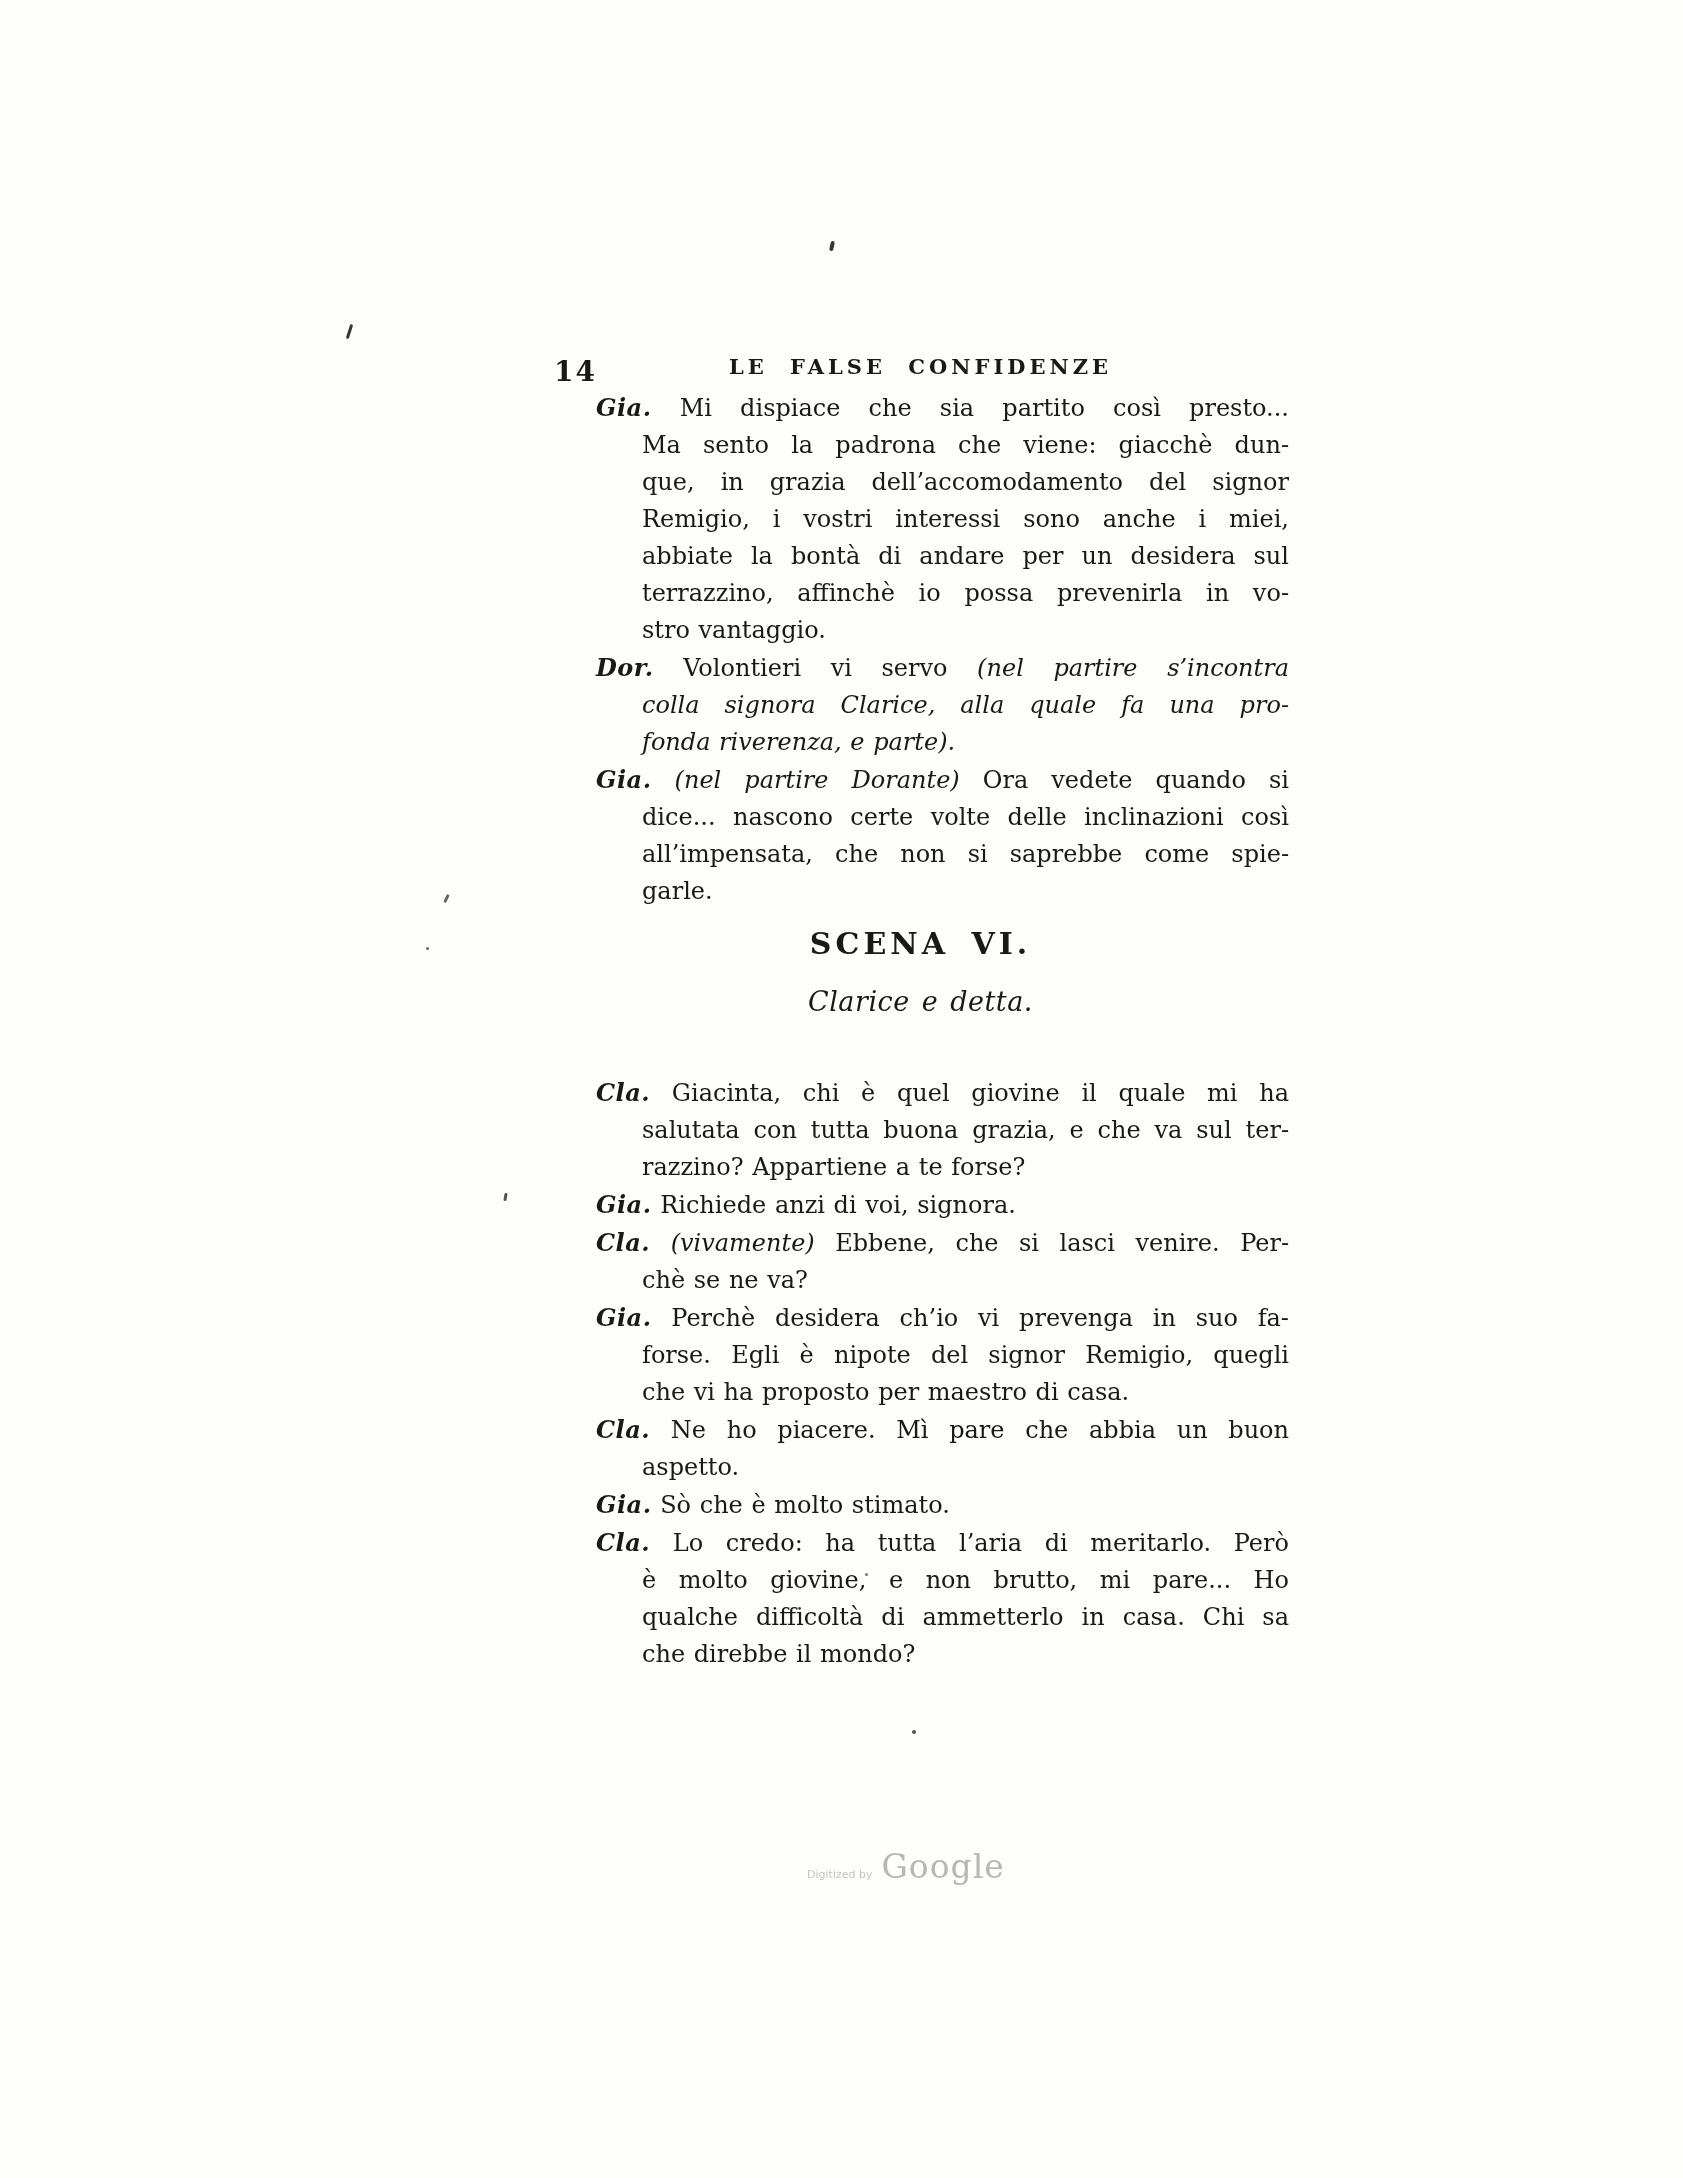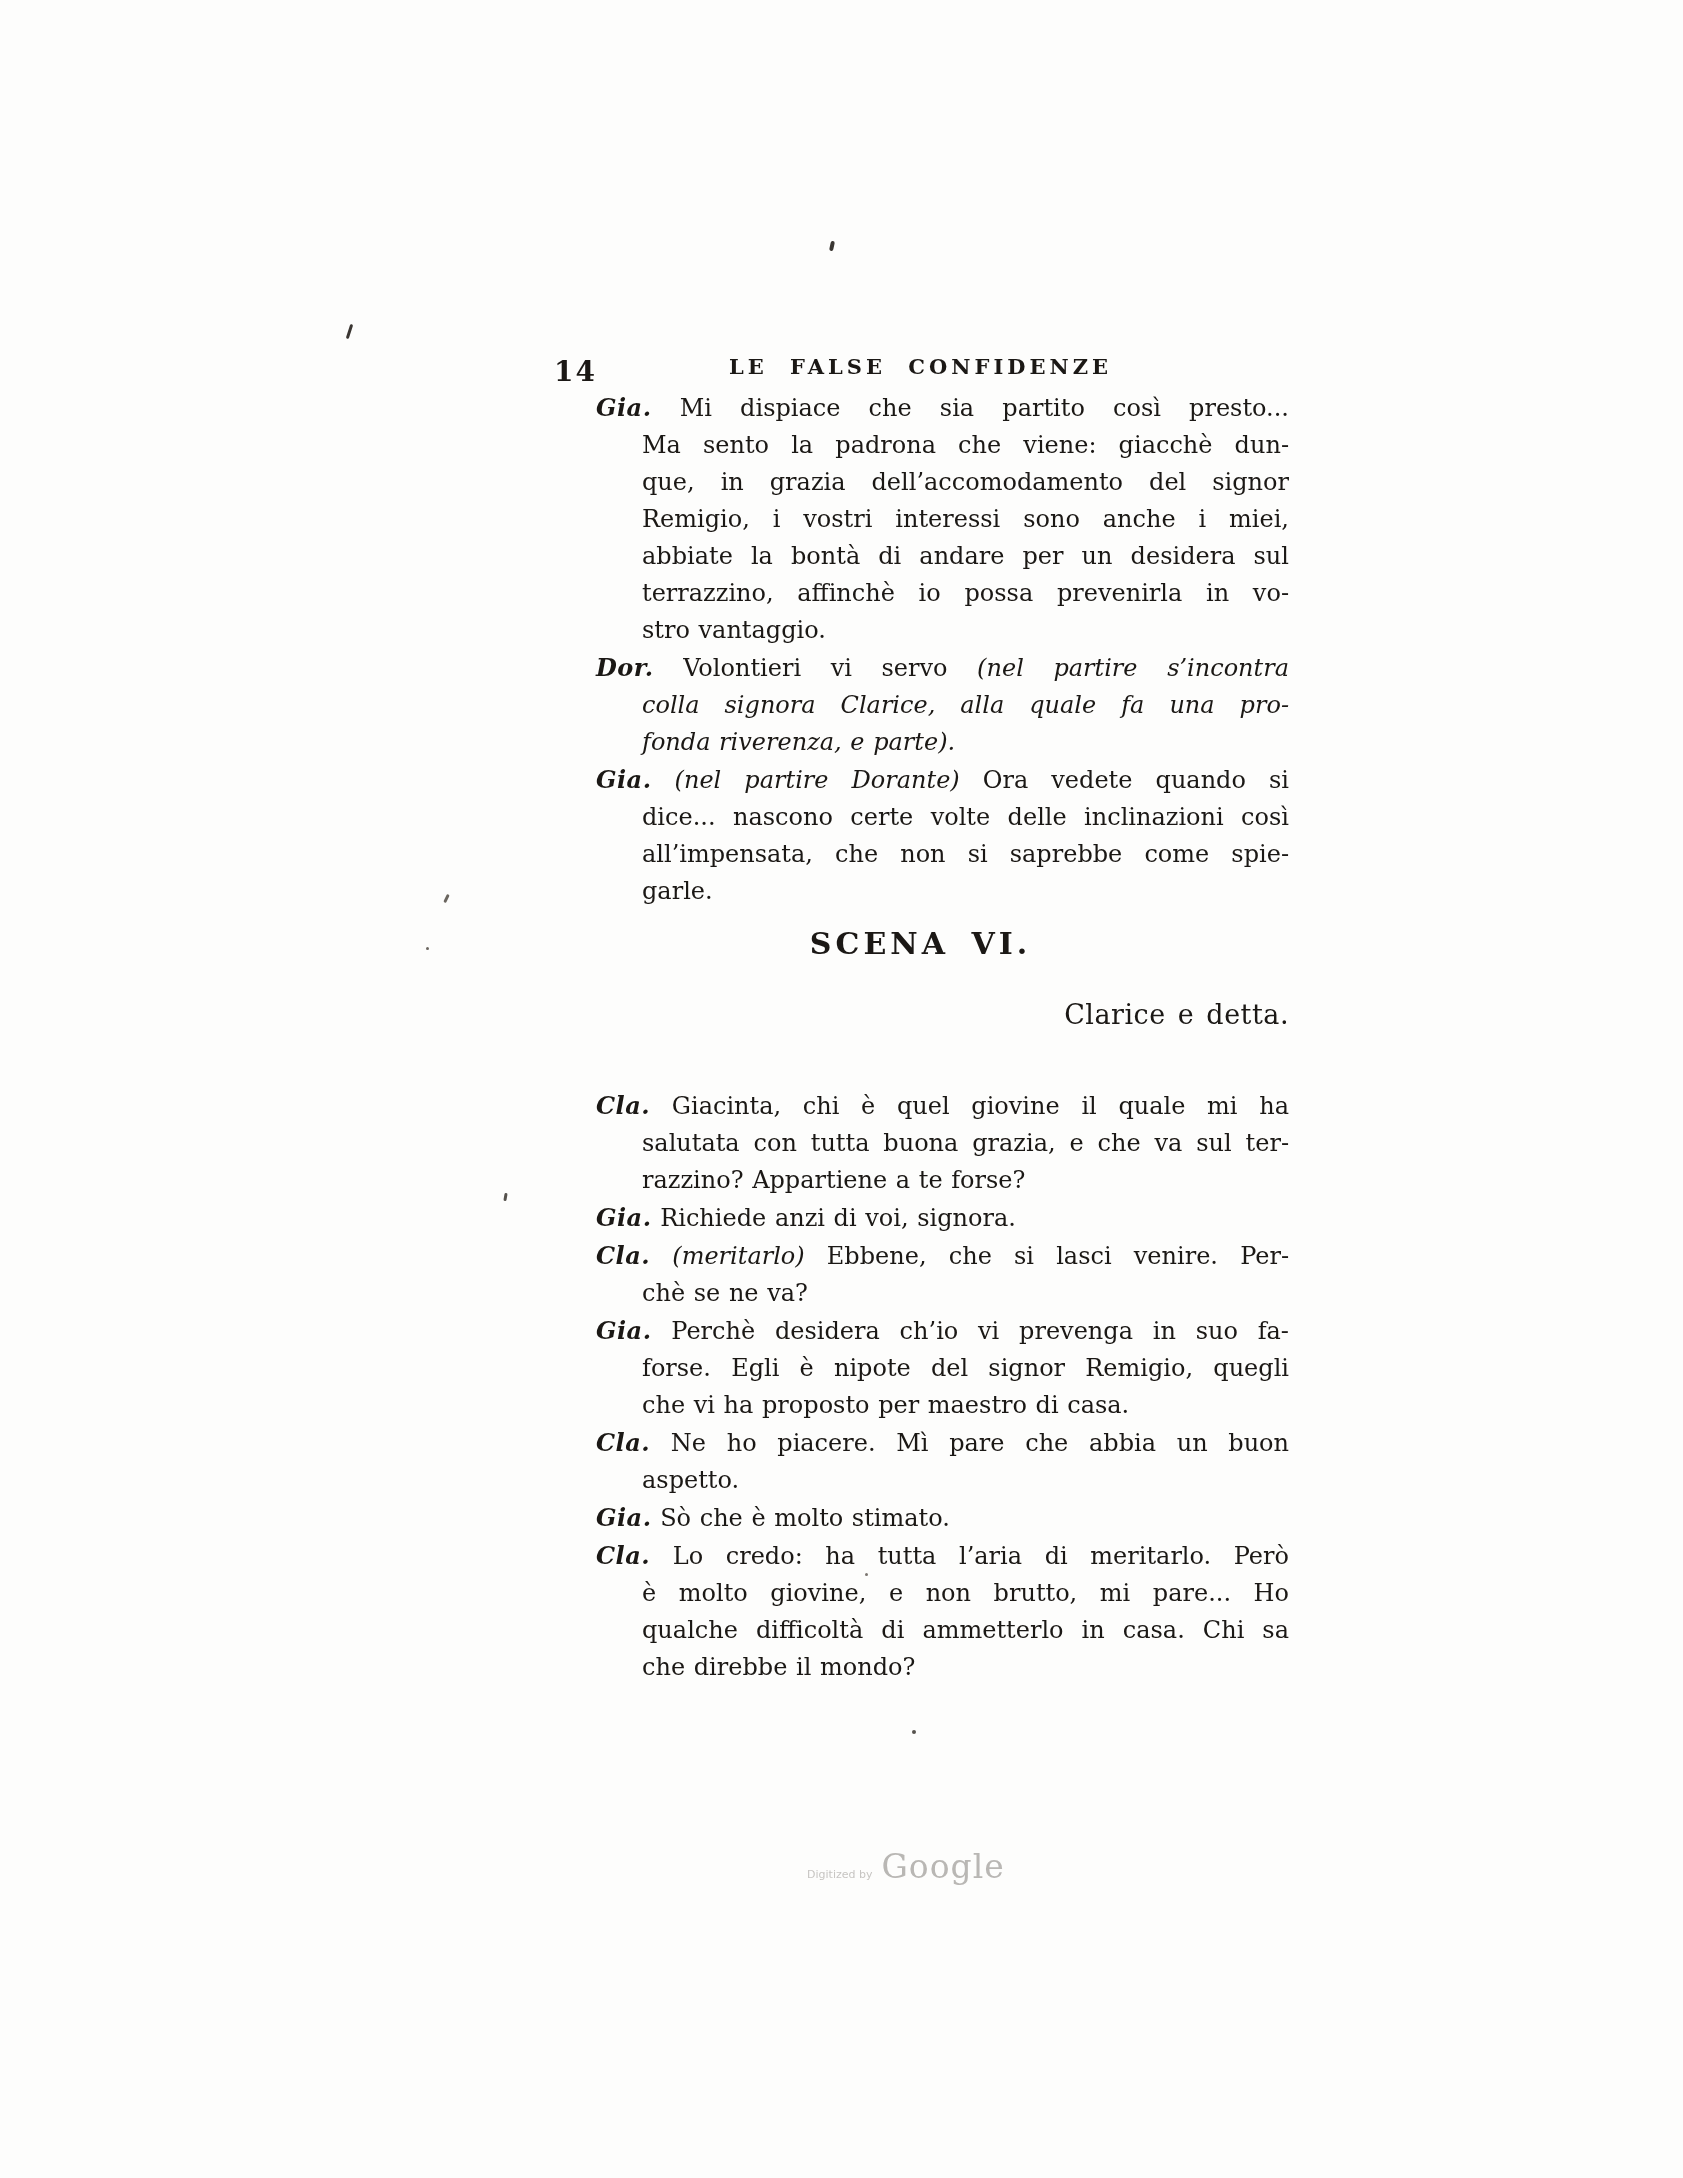--- a/index.html
+++ b/index.html
@@ -31,22 +31,22 @@
   .line.cont { padding-left:46px; }
   .speaker { font-style:italic; font-weight:bold; letter-spacing:0.5px; }
   .it { font-style:italic; }
 
   
   .scene-heading {
     text-align:center; font-weight:bold; font-size:30px;
     letter-spacing:4px; margin-top:16px; word-spacing:8px;
   }
   .scene-chars {
-    text-align:right; font-size:27px;
-    margin-top:38px; margin-bottom:57px; letter-spacing:0.5px; word-spacing:3px;
+    text-align:center; font-style:italic; font-size:27px;
+    margin-top:25px; margin-bottom:57px; letter-spacing:0.5px; word-spacing:3px;
   }
 
   
   .watermark {
     position:absolute; left:807px; top:1847px;
     display:flex; align-items:baseline; gap:9px;
   }
   .wm-pre {
     font-family:"DejaVu Sans", sans-serif; font-size:11px; color:#c7c5c2;
   }
@@ -114,21 +114,21 @@
     <div id="dialogue-bottom" class="dialogue">
         <div class="speech">
           <div class="line just"><span class="speaker">Cla.</span> <span>Giacinta, chi è quel giovine il quale mi ha</span></div>
           <div class="line cont just"><span>salutata con tutta buona grazia, e che va sul ter-</span></div>
           <div class="line cont"><span>razzino? Appartiene a te forse?</span></div>
         </div>
         <div class="speech">
           <div class="line"><span class="speaker">Gia.</span> <span>Richiede anzi di voi, signora.</span></div>
         </div>
         <div class="speech">
-          <div class="line just"><span class="speaker">Cla.</span> <span class="it">(meritarlo)</span><span> Ebbene, che si lasci venire. Per-</span></div>
+          <div class="line just"><span class="speaker">Cla.</span> <span class="it">(vivamente)</span><span> Ebbene, che si lasci venire. Per-</span></div>
           <div class="line cont"><span>chè se ne va?</span></div>
         </div>
         <div class="speech">
           <div class="line just"><span class="speaker">Gia.</span> <span>Perchè desidera ch’io vi prevenga in suo fa-</span></div>
           <div class="line cont just"><span>forse. Egli è nipote del signor Remigio, quegli</span></div>
           <div class="line cont"><span>che vi ha proposto per maestro di casa.</span></div>
         </div>
         <div class="speech">
           <div class="line just"><span class="speaker">Cla.</span> <span>Ne ho piacere. Mì pare che abbia un buon</span></div>
           <div class="line cont"><span>aspetto.</span></div>

